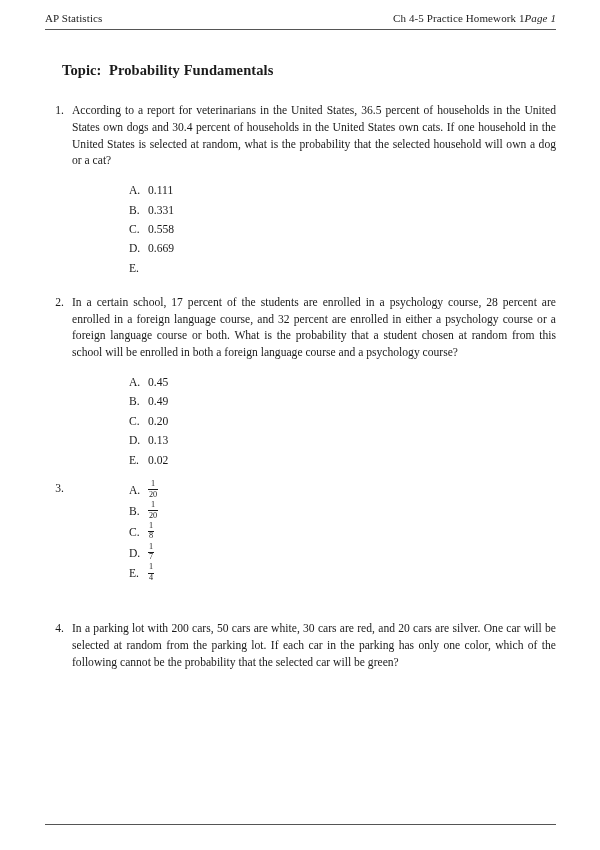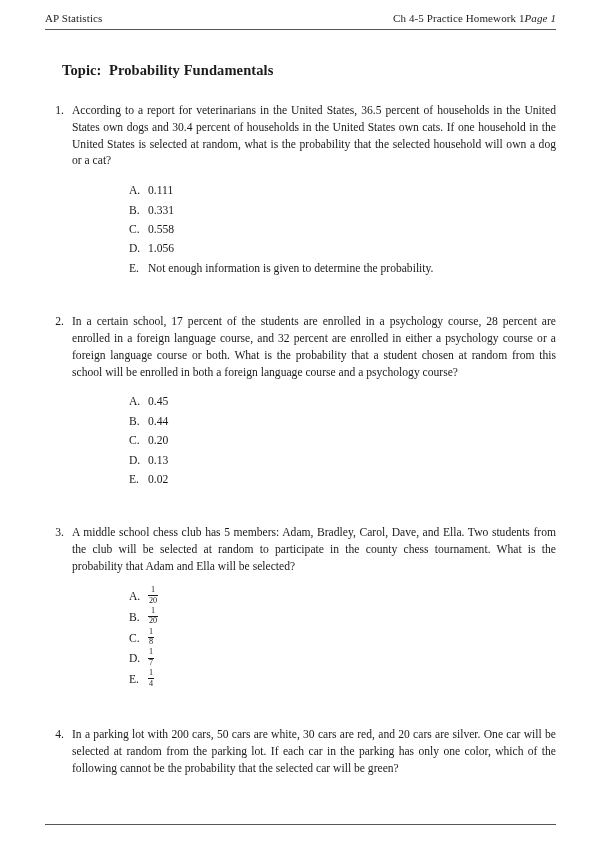--- a/index.html
+++ b/index.html
@@ -169,59 +169,57 @@
         <li class="choice">
           <span class="choice-letter">B.</span>
           <span class="choice-text">0.331</span>
         </li>
         <li class="choice">
           <span class="choice-letter">C.</span>
           <span class="choice-text">0.558</span>
         </li>
         <li class="choice">
           <span class="choice-letter">D.</span>
-          <span class="choice-text">1.056</span>
+          <span class="choice-text">0.669</span>
         </li>
         <li class="choice">
           <span class="choice-letter">E.</span>
-          <span class="choice-text">Not enough information is given to determine the probability.</span>
         </li>
       </ul>
     </div>
 
     <div class="question">
       <span class="qnum">2.</span>
       <div class="qbody">In a certain school, 17 percent of the students are enrolled in a psychology course, 28 percent are enrolled in a foreign language course, and 32 percent are enrolled in either a psychology course or a foreign language course or both.  What is the probability that a student chosen at random from this school will be enrolled in both a foreign language course and a psychology course?</div>
       <ul class="choices">
         <li class="choice">
           <span class="choice-letter">A.</span>
           <span class="choice-text">0.45</span>
         </li>
         <li class="choice">
           <span class="choice-letter">B.</span>
-          <span class="choice-text">0.44</span>
+          <span class="choice-text">0.49</span>
         </li>
         <li class="choice">
           <span class="choice-letter">C.</span>
           <span class="choice-text">0.20</span>
         </li>
         <li class="choice">
           <span class="choice-letter">D.</span>
           <span class="choice-text">0.13</span>
         </li>
         <li class="choice">
           <span class="choice-letter">E.</span>
           <span class="choice-text">0.02</span>
         </li>
       </ul>
     </div>
 
     <div class="question">
       <span class="qnum">3.</span>
-      <div class="qbody">A middle school chess club has 5 members:  Adam, Bradley, Carol, Dave, and Ella. Two students from the club will be selected at random to participate in the county chess tournament.  What is the probability that Adam and Ella will be selected?</div>
       <ul class="choices choices-frac">
         <li class="choice">
           <span class="choice-letter">A.</span>
           <span class="frac">
             <span class="num">1</span>
             <span class="den">20</span>
           </span>
         </li>
         <li class="choice">
           <span class="choice-letter">B.</span>

